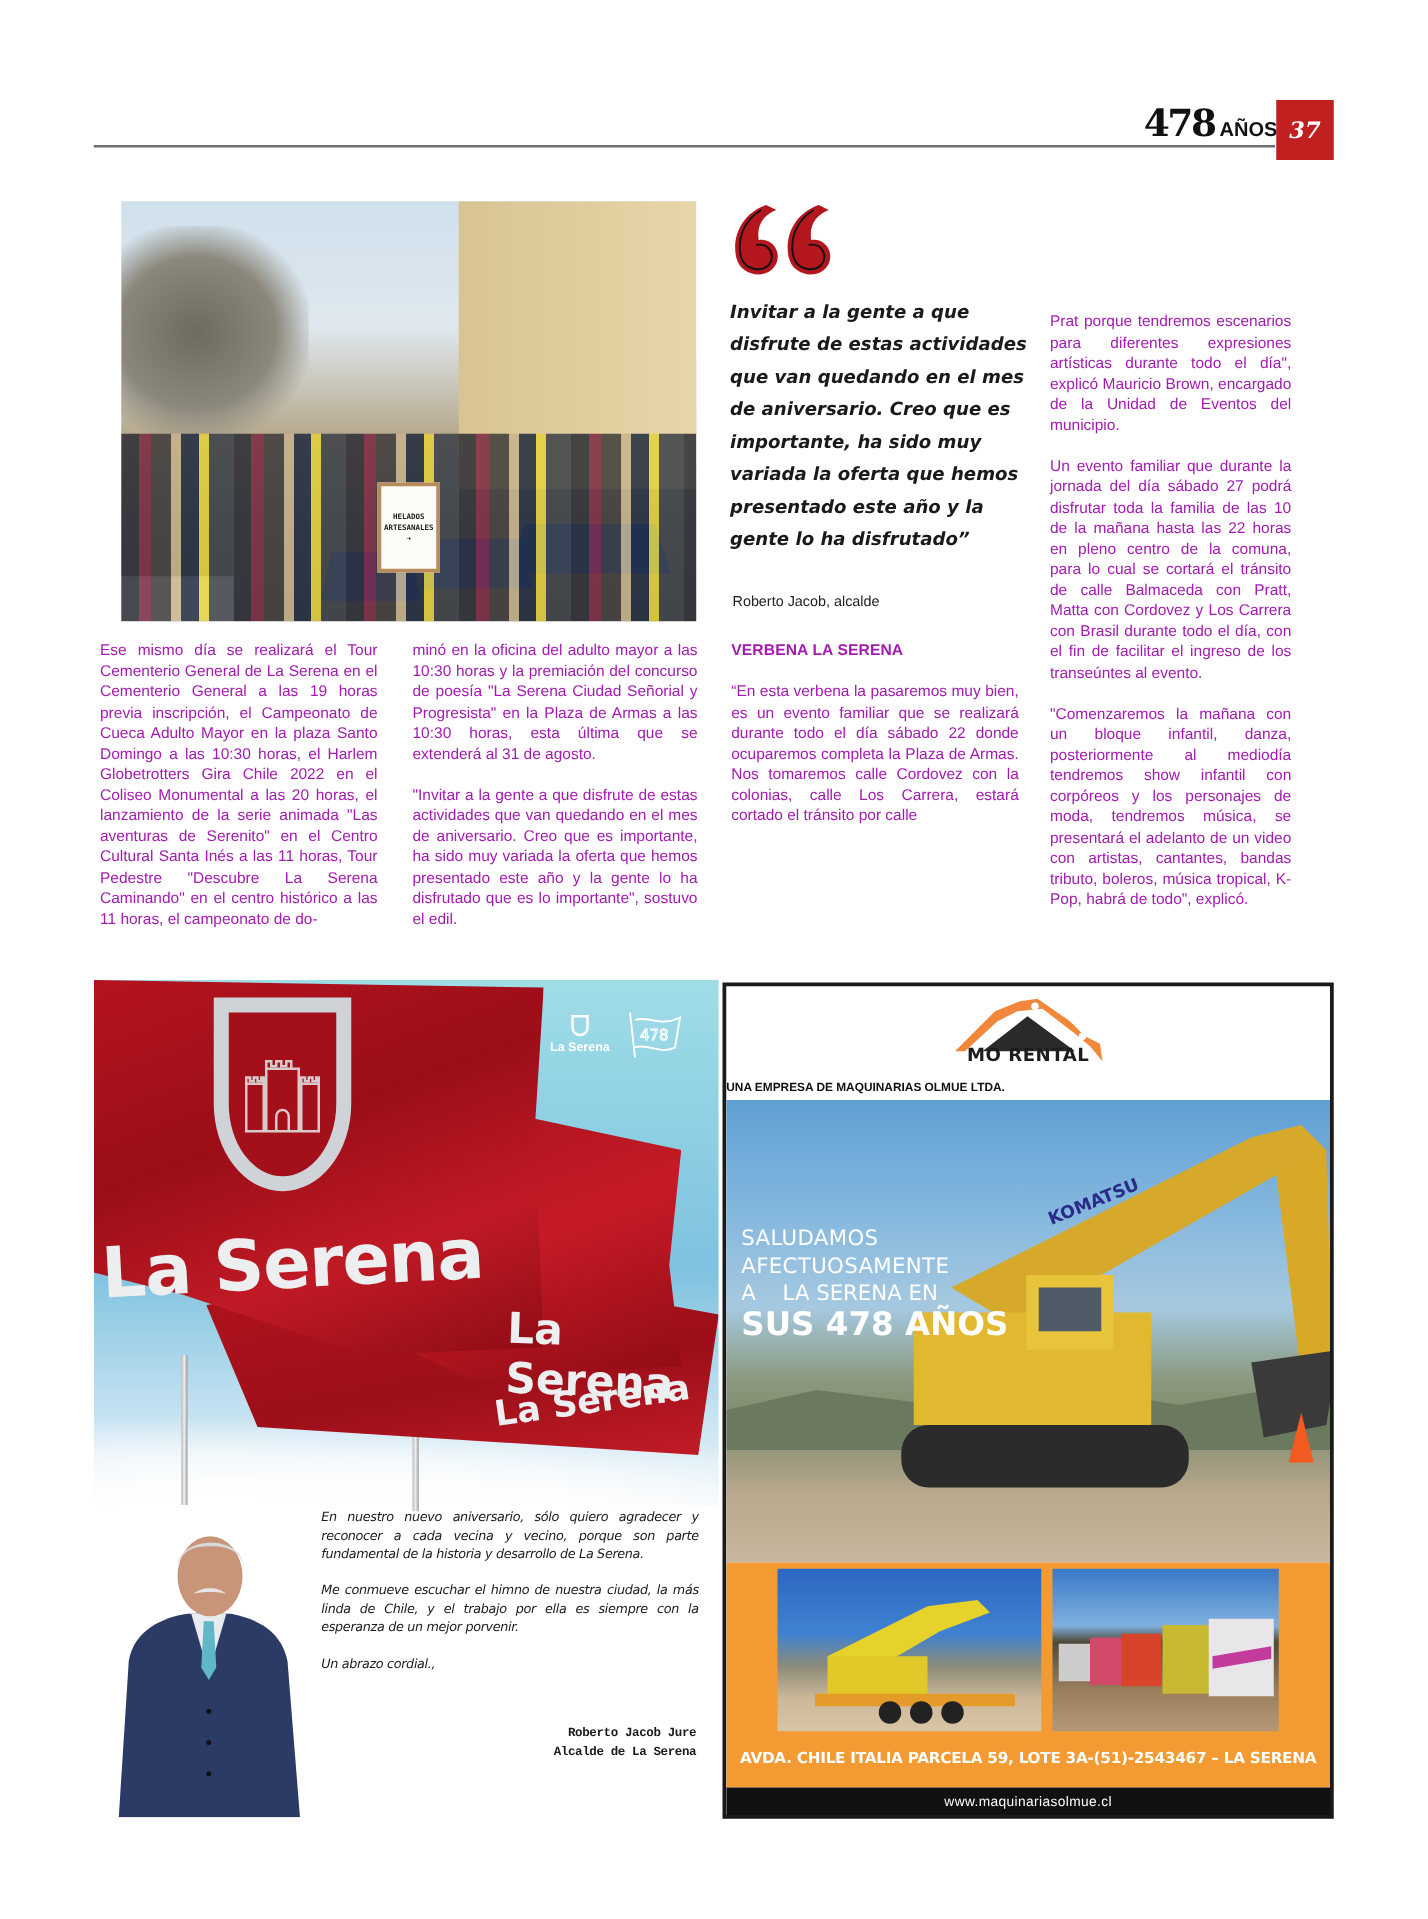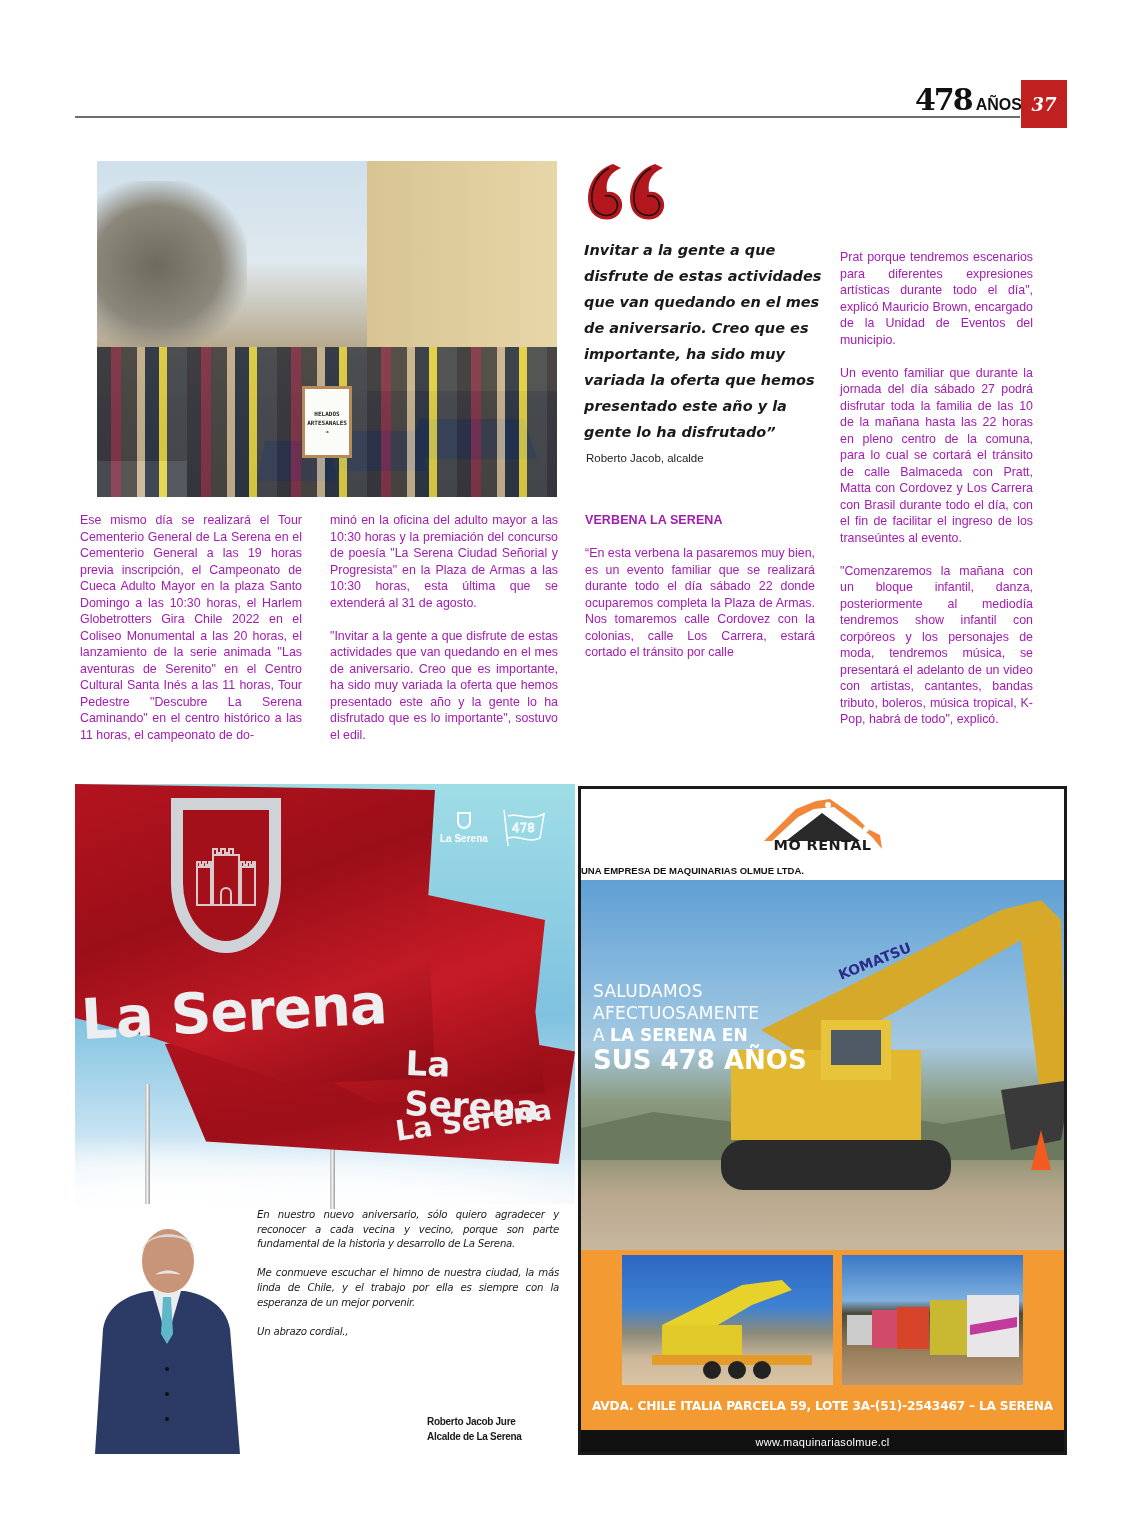--- a/index.html
+++ b/index.html
@@ -24,21 +24,21 @@
   .tp-crowd { position: absolute; left: 0; bottom: 0; width: 100%; height: 150px;
     background: repeating-linear-gradient(90deg, #2b2b33 0 14px, #7b2840 14px 24px, #3d3a39 24px 40px, #c7b28c 40px 48px, #1f2a3b 48px 62px, #e4d23a 62px 70px, #3a3f46 70px 90px); opacity: .85; }
   .tp-sign { position: absolute; left: 205px; top: 225px; width: 50px; height: 72px; background: #fbfbf7; border: 3px solid #b78c5a; display: flex; flex-direction: column; align-items: center; justify-content: center; }
   .tp-sign span { font-family: "DejaVu Sans Mono", monospace; font-size: 6px; font-weight: bold; color: #222; line-height: 9px; }
   .tp-arrow { color: #c642c6; font-size: 10px; }
 
   
   .quote-mark { position: absolute; left: 583px; top: 156px; width: 90px; height: 70px; }
   .quote-text { position: absolute; left: 584px; top: 237px; width: 240px; font-family: "DejaVu Sans", sans-serif; font-style: italic; font-weight: bold;
     font-size: 14.5px; line-height: 26px; color: #1a1a1a; }
-  .quote-author { position: absolute; left: 586px; top: 452px; font-family: "Liberation Sans", sans-serif; font-size: 11.5px; color: #222; }
+  .quote-author { position: absolute; left: 586px; top: 476px; font-family: "Liberation Sans", sans-serif; font-size: 11.5px; color: #222; }
 
   
   .col { position: absolute; font-family: "Liberation Sans", sans-serif; font-size: 12.4px; line-height: 16.5px; text-align: justify; color: #a21caf; }
   .col p { margin-bottom: 16.5px; }
   .col p:last-child { margin-bottom: 0; }
   .col1 { left: 80px; top: 512px; width: 222px; }
   .col2 { left: 330px; top: 512px; width: 228px; }
   .col3 { left: 585px; top: 512px; width: 230px; }
   .col4 { left: 840px; top: 249px; width: 193px; }
   .subhead { font-weight: bold; font-size: 12.5px; letter-spacing: 0.1px; }
@@ -60,36 +60,36 @@
   .ft3 { left: 320px; top: 320px; font-size: 28px; transform: rotate(-8deg); }
   .ls-logo { position: absolute; left: 365px; top: 24px; display: flex; align-items: center; gap: 12px; color: #fff; }
   .ls-logo-left { display: flex; flex-direction: column; align-items: center; }
   .ls-logo-shield { width: 14px; height: 17px; border: 2px solid #fff; border-radius: 0 0 7px 7px; }
   .ls-logo-name { font-family: "Liberation Sans", sans-serif; font-weight: bold; font-size: 10px; margin-top: 4px; }
   .ls-logo-478 { width: 46px; height: 40px; }
 
   .ls-photo { position: absolute; left: 0; top: 425px; width: 180px; height: 245px; background: #fff; }
   .mayor-letter { position: absolute; left: 182px; top: 424px; width: 302px; font-family: "DejaVu Sans", sans-serif; font-style: italic; font-size: 10.2px; line-height: 14.6px; text-align: justify; color: #1a1a1a; letter-spacing: -0.25px; }
   .mayor-letter p { margin-bottom: 14.6px; }
-  .mayor-sign { position: absolute; left: 352px; top: 630px; width: 130px; font-family: Liberation Sans, sans-serif; font-weight: bold; font-size: 10px; line-height: 15px; text-align: left; color: #1a1a1a; letter-spacing: -0.3px; }
+  .mayor-sign { position: absolute; left: 352px; top: 596px; width: 130px; font-family: Liberation Mono, monospace; font-weight: bold; font-size: 10px; line-height: 15px; text-align: right; color: #1a1a1a; letter-spacing: -0.3px; }
 
   
   .mo-ad { position: absolute; left: 578px; top: 786px; width: 489px; height: 669px; background: #1a1a1a; padding: 3px; }
   .mo-inner { position: relative; width: 100%; height: 100%; background: #fff; overflow: hidden; }
   .mo-logo { position: absolute; left: 175px; top: 6px; width: 135px; height: 58px; }
   .mo-name { position: absolute; left: 0; width: 100%; top: 48px; text-align: center; font-family: "DejaVu Sans", sans-serif; font-weight: bold; font-size: 14.5px; color: #1d1d1d; letter-spacing: 0.4px; }
   .mo-tag { position: absolute; left: 0; width: 100%; top: 76px; font-family: "Liberation Sans", sans-serif; font-weight: bold; font-size: 9.5px; color: #111; }
   .mo-photo { position: absolute; left: 0; top: 91px; width: 100%; height: 370px; overflow: hidden;
     background: linear-gradient(180deg,#5f9fd3 0%,#86b8de 25%,#a6c9e0 45%,#8b9a80 60%,#7d8a6a 70%,#b9a88e 85%,#c7b79e 100%); }
   .mo-mountain { position: absolute; left: 0; top: 200px; width: 100%; height: 80px; background: #6b7a5e; clip-path: polygon(0 60%,15% 40%,35% 55%,55% 35%,75% 55%,100% 30%,100% 100%,0 100%); }
   .mo-excavator { position: absolute; left: 120px; top: 10px; width: 370px; height: 330px; }
   .mo-headline { position: absolute; left: 12px; top: 100px; font-family: "DejaVu Sans", sans-serif; color: #fff; }
   .mo-headline .l1, .mo-headline .l2 { font-size: 17px; line-height: 22px; letter-spacing: 0.3px; }
   .mo-headline .l3 { font-size: 17px; line-height: 22px; }
-  .mo-headline .l3 b { font-weight: bold; }
+  .mo-headline .l3 b { font-weight: normal; margin-left: 16px; }
   .mo-headline .l4 { font-size: 26px; font-weight: bold; line-height: 28px; }
   .mo-orange { position: absolute; left: 0; top: 461px; width: 100%; height: 180px; background: #f39a32; }
   .mo-thumb { position: absolute; top: 5px; height: 130px; overflow: hidden; }
   .mo-thumb1 { left: 41px; width: 211px; background: linear-gradient(180deg,#2c67c2 0%,#3f82d2 40%,#8c8b7a 60%,#cdb99a 80%,#d8c5a6 100%); }
   .mo-thumb2 { left: 261px; width: 181px; background: linear-gradient(180deg,#3a78c7 0%,#7fb0de 35%,#4e4b3a 45%,#9a7f5c 75%,#b69877 100%); }
   .mo-address { position: absolute; left: 0; top: 149px; width: 100%; text-align: center; font-family: "DejaVu Sans", sans-serif; font-weight: bold; font-size: 12.2px; color: #fff; letter-spacing: -0.2px; }
   .mo-footer { position: absolute; left: 0; top: 641px; width: 100%; height: 24px; background: #111; color: #fff; text-align: center; font-family: "Liberation Sans", sans-serif; font-size: 11px; line-height: 24px; letter-spacing: 0.3px; }
 </style>
 </head>
 <body>

